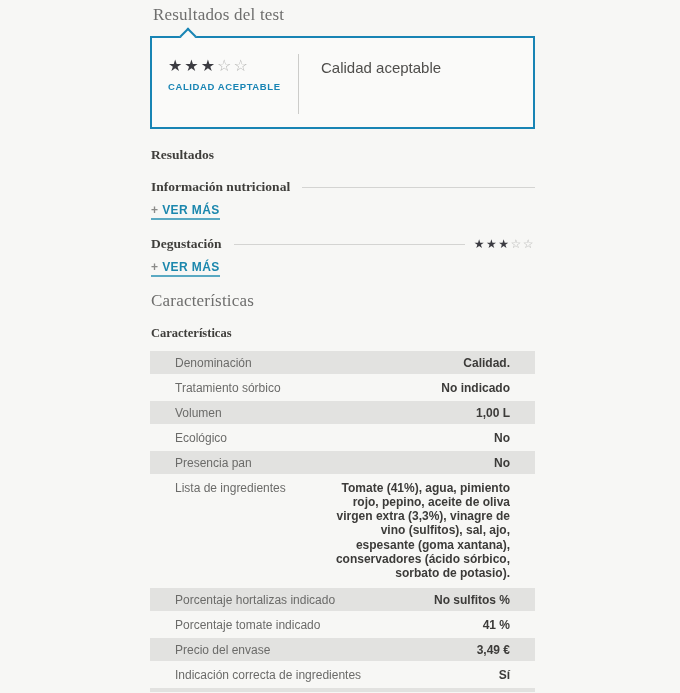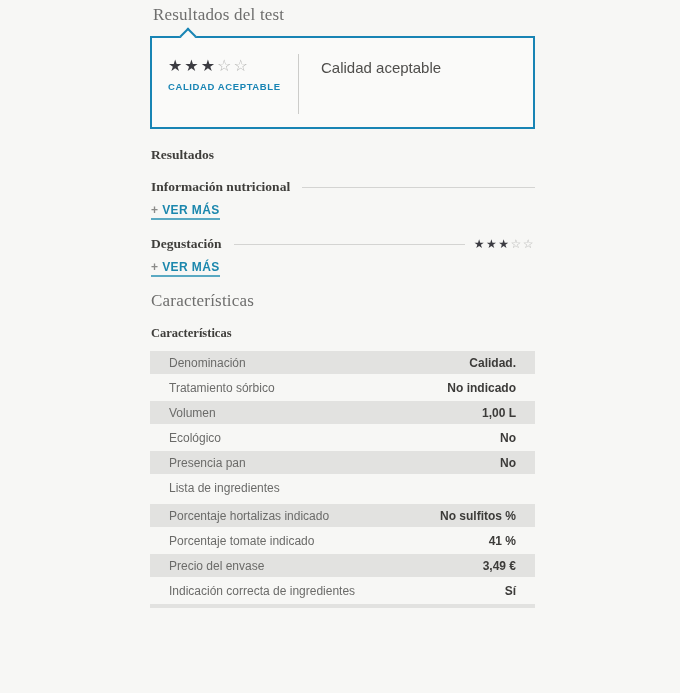--- a/index.html
+++ b/index.html
@@ -92,21 +92,21 @@
     font-size:12.5px;
     margin:15px 0 0 1px;
   }
 
   
   .tbl{ margin-top:10px; }
   .trow{
     display:flex;
     justify-content:space-between;
     align-items:center;
-    padding:4px 19px;
+    padding:4px 25px;
     min-height:15px;
     border-bottom:2px solid #f7f7f5;
   }
   .trow.gray{ background:#e2e2e0; }
   .tlabel{ color:#6b6b69; font-size:12px; white-space:nowrap; }
   .tvalue{
     color:#3c3b39;
     font-size:12px;
     font-weight:bold;
     text-align:right;
@@ -169,20 +169,21 @@
     <div class="trow">
       <span class="tlabel">Ecológico</span>
       <span class="tvalue">No</span>
     </div>
     <div class="trow gray">
       <span class="tlabel">Presencia pan</span>
       <span class="tvalue">No</span>
     </div>
     <div class="trow tall">
       <span class="tlabel">Lista de ingredientes</span>
+      <span class="tvalue">Tomate (41%), agua, pimiento rojo, pepino, aceite de oliva virgen extra (3,3%), vinagre de vino (sulfitos), sal, ajo, espesante (goma xantana), conservadores (ácido sórbico, sorbato de potasio).</span>
     </div>
     <div class="trow gray">
       <span class="tlabel">Porcentaje hortalizas indicado</span>
       <span class="tvalue">No sulfitos %</span>
     </div>
     <div class="trow">
       <span class="tlabel">Porcentaje tomate indicado</span>
       <span class="tvalue">41 %</span>
     </div>
     <div class="trow gray">

